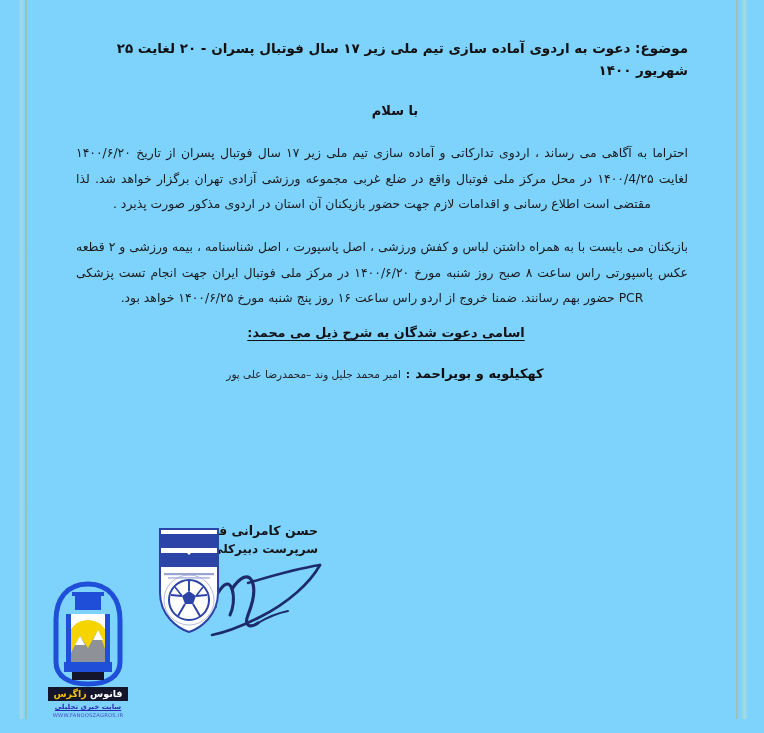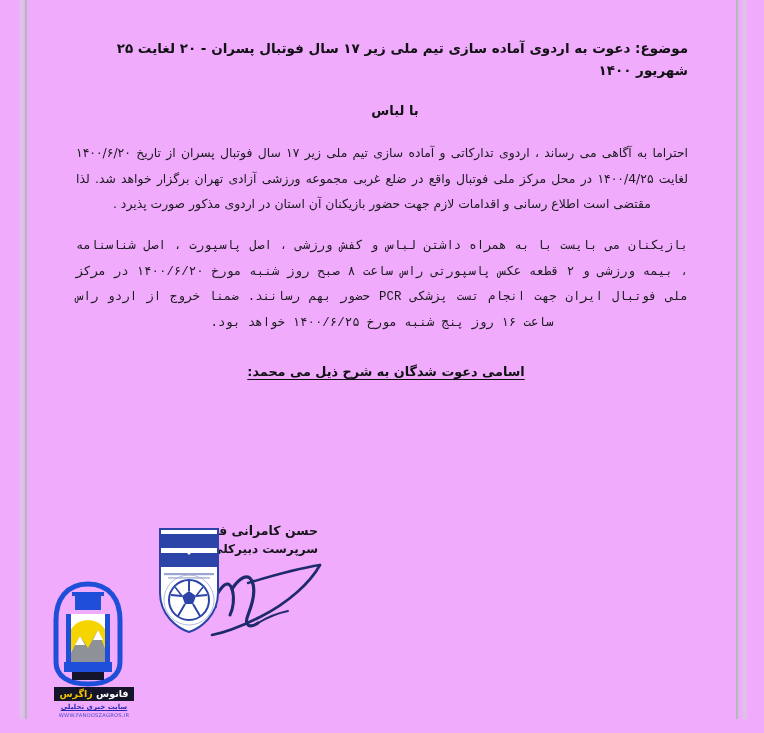--- a/index.html
+++ b/index.html
@@ -4,21 +4,21 @@
 <style>
   html, body {
     margin: 0;
     padding: 0;
     background: #ffffff;
   }
   #page {
     position: relative;
     width: 764px;
     height: 733px;
-    background: #f0abfc;
+    background: #7dd3fc;
     overflow: hidden;
     font-family: "DejaVu Sans", "Liberation Sans", sans-serif;
   }
 
   
   .margin-rule {
     position: absolute;
     top: 0;
     width: 2px;
     height: 719px;
@@ -69,21 +69,21 @@
   }
 
   .para {
     font-size: 12.4px;
     line-height: 2.05;
     margin: 0 0 18px 0;
     text-align: justify;
     text-align-last: center;
     color: #1a1a1e;
   }
-  .para.p2 { margin-bottom: 28px; font-family: Liberation Mono, monospace; }
+  .para.p2 { margin-bottom: 14px; }
 
   .list-heading {
     font-size: 12.8px;
     font-weight: bold;
     text-decoration: underline;
     text-underline-offset: 3px;
     margin: 8px 0 26px 0;
     text-align: center;
     padding-left: 8px;
     color: #111114;
@@ -146,21 +146,21 @@
   .watermark {
     position: absolute;
     left: 36px;
     top: 578px;
     width: 104px;
     height: 140px;
   }
   .wm-lantern { position: absolute; left: 6px; top: 0; width: 92px; height: 112px; }
   .wm-caption {
     position: absolute;
-    left: 8px;
+    left: 2px;
     top: 104px;
     width: 100px;
     text-align: center;
     direction: rtl;
   }
   .wm-title {
     display: inline-block;
     background: #14142a;
     color: #ffffff;
     font-size: 9.5px;
@@ -194,28 +194,31 @@
 
   <div class="margin-rule-soft left"></div>
   <div class="margin-rule left"></div>
   <div class="margin-rule-soft right"></div>
   <div class="margin-rule right"></div>
 
   <div class="doc-body">
 
     <p class="subject-line">موضوع: دعوت به اردوی آماده سازی تیم ملی زیر ۱۷ سال فوتبال پسران - ۲۰ لغایت ۲۵ شهریور ۱۴۰۰</p>
 
-    <p class="salutation">با لباس</p>
+    <p class="salutation">با سلام</p>
 
     <p class="para p1">احتراما به آگاهی می رساند ، اردوی تدارکاتی و آماده سازی تیم ملی زیر ۱۷ سال فوتبال پسران از تاریخ ۱۴۰۰/۶/۲۰ لغایت ۱۴۰۰/4/۲۵ در محل مرکز ملی فوتبال واقع در ضلع غربی مجموعه ورزشی آزادی تهران برگزار خواهد شد. لذا مقتضی است اطلاع رسانی و اقدامات لازم جهت حضور بازیکنان آن استان در اردوی مذکور صورت پذیرد .</p>
 
     <p class="para p2">بازیکنان می بایست با به همراه داشتن لباس و کفش ورزشی ، اصل پاسپورت ، اصل شناسنامه ، بیمه ورزشی و ۲ قطعه عکس پاسپورتی راس ساعت ۸ صبح روز شنبه مورخ ۱۴۰۰/۶/۲۰ در مرکز ملی فوتبال ایران جهت انجام تست پزشکی PCR حضور بهم رسانند. ضمنا خروج از اردو راس ساعت ۱۶ روز پنج شنبه مورخ ۱۴۰۰/۶/۲۵ خواهد بود.</p>
 
     <p class="list-heading">اسامی دعوت شدگان به شرح ذیل می محمد:</p>
 
+    <p class="province-row">
+      <span class="province-name">کهکیلویه و بویراحمد</span><span class="province-sep">:</span><span class="province-players">امیر محمد جلیل وند –محمدرضا علی پور</span>
+    </p>
 
   </div>
 
   <div class="signature-block">
 
     <div class="sig-text">
       <div class="sig-name">حسن کامرانی فر</div>
       <div class="sig-title">سرپرست دبیرکلی</div>
     </div>
 

